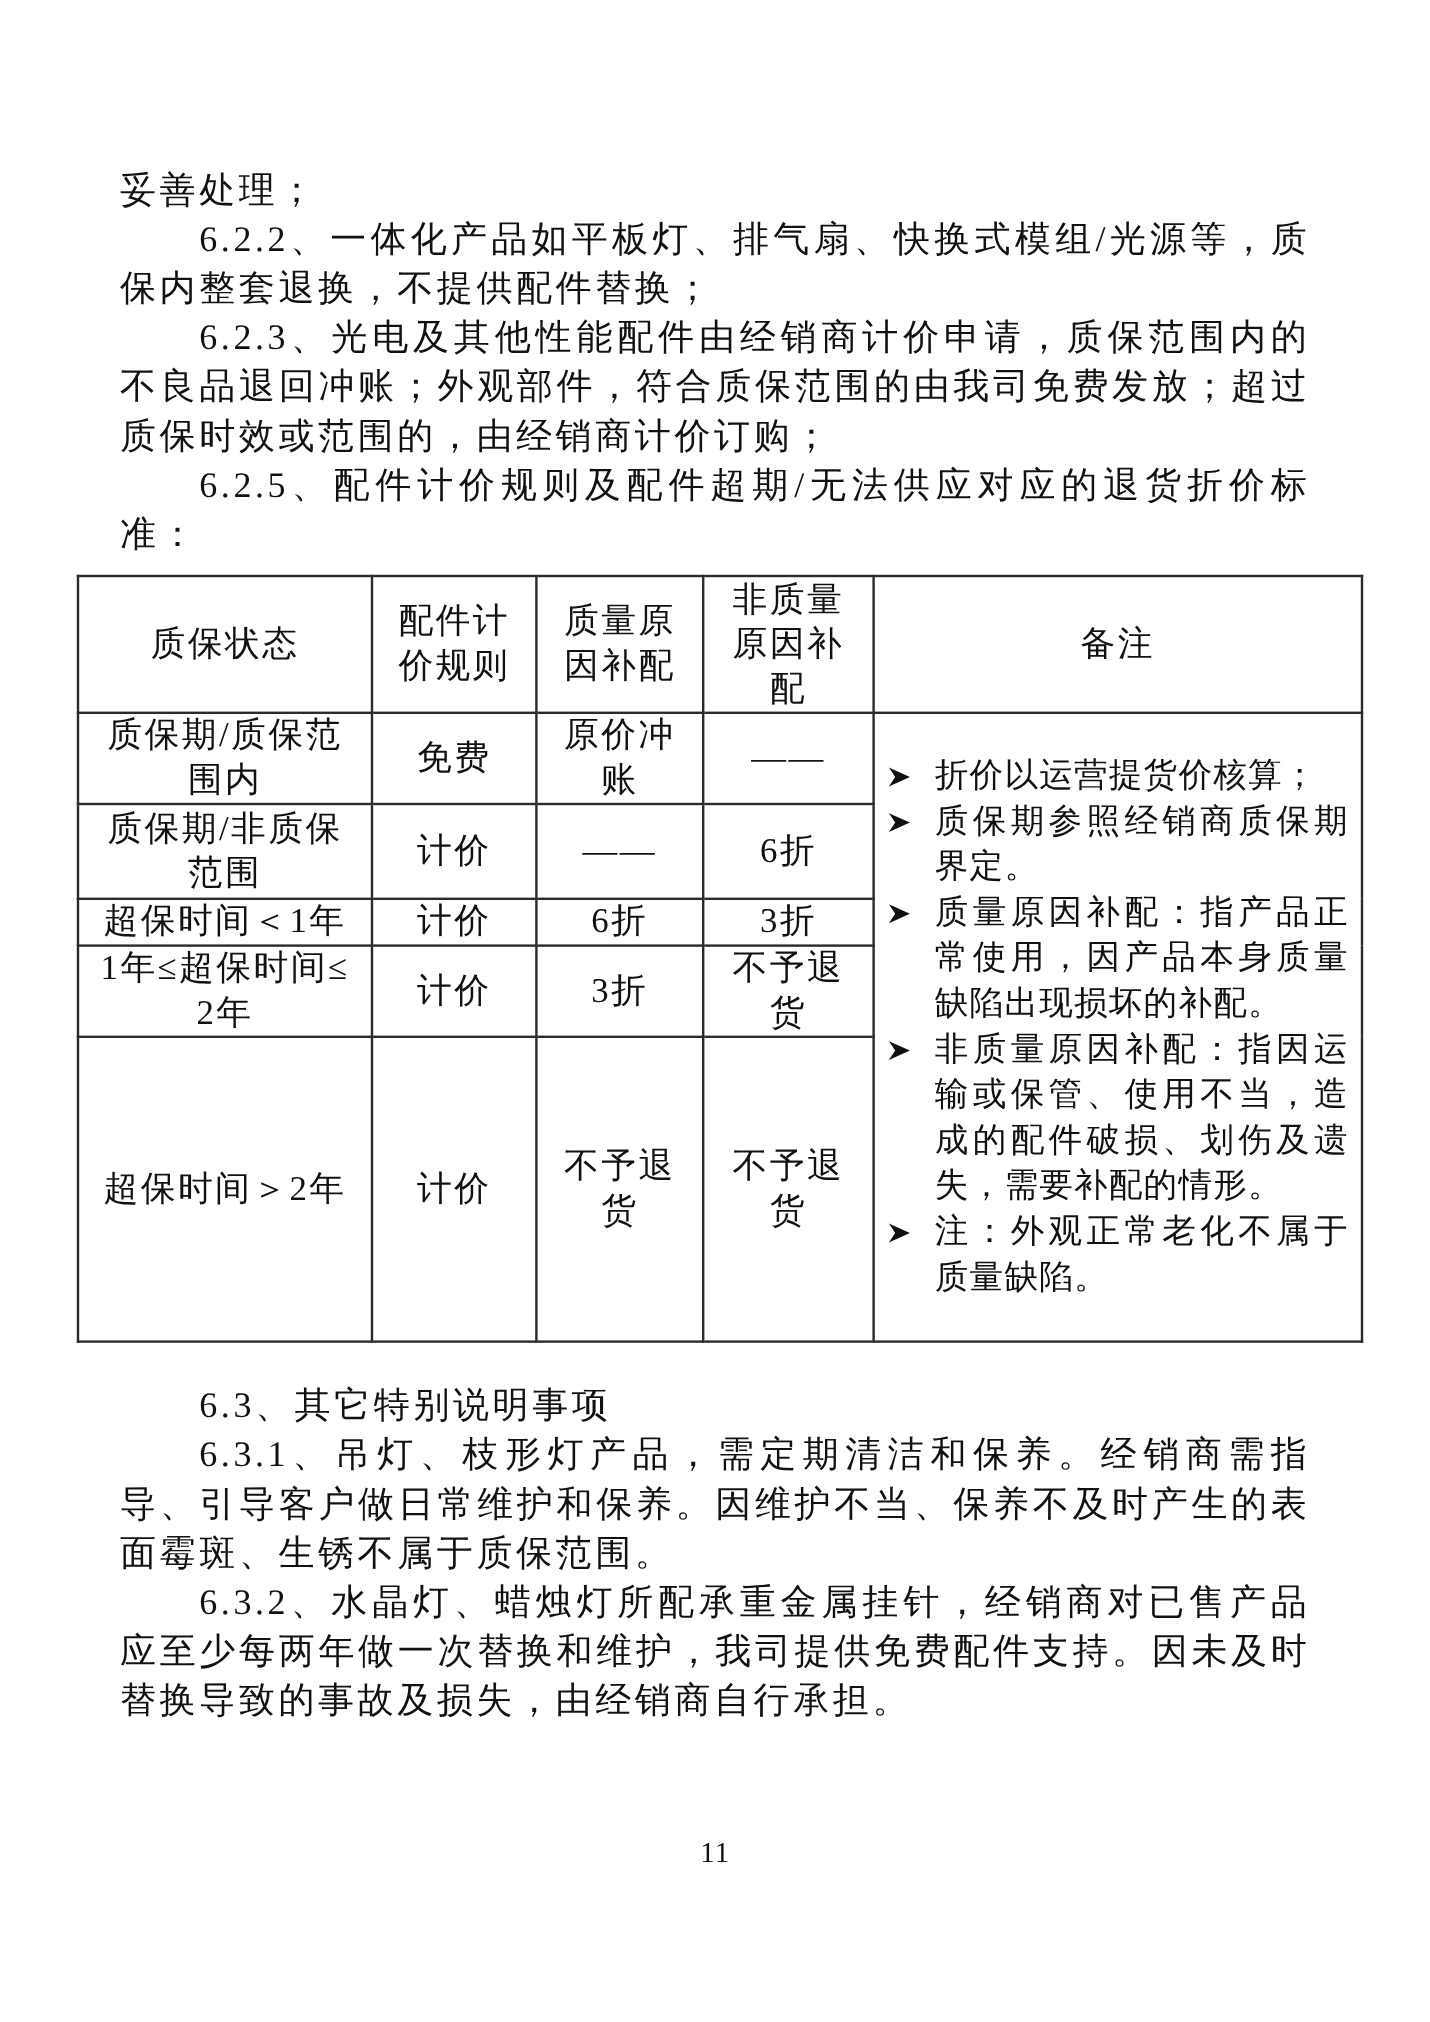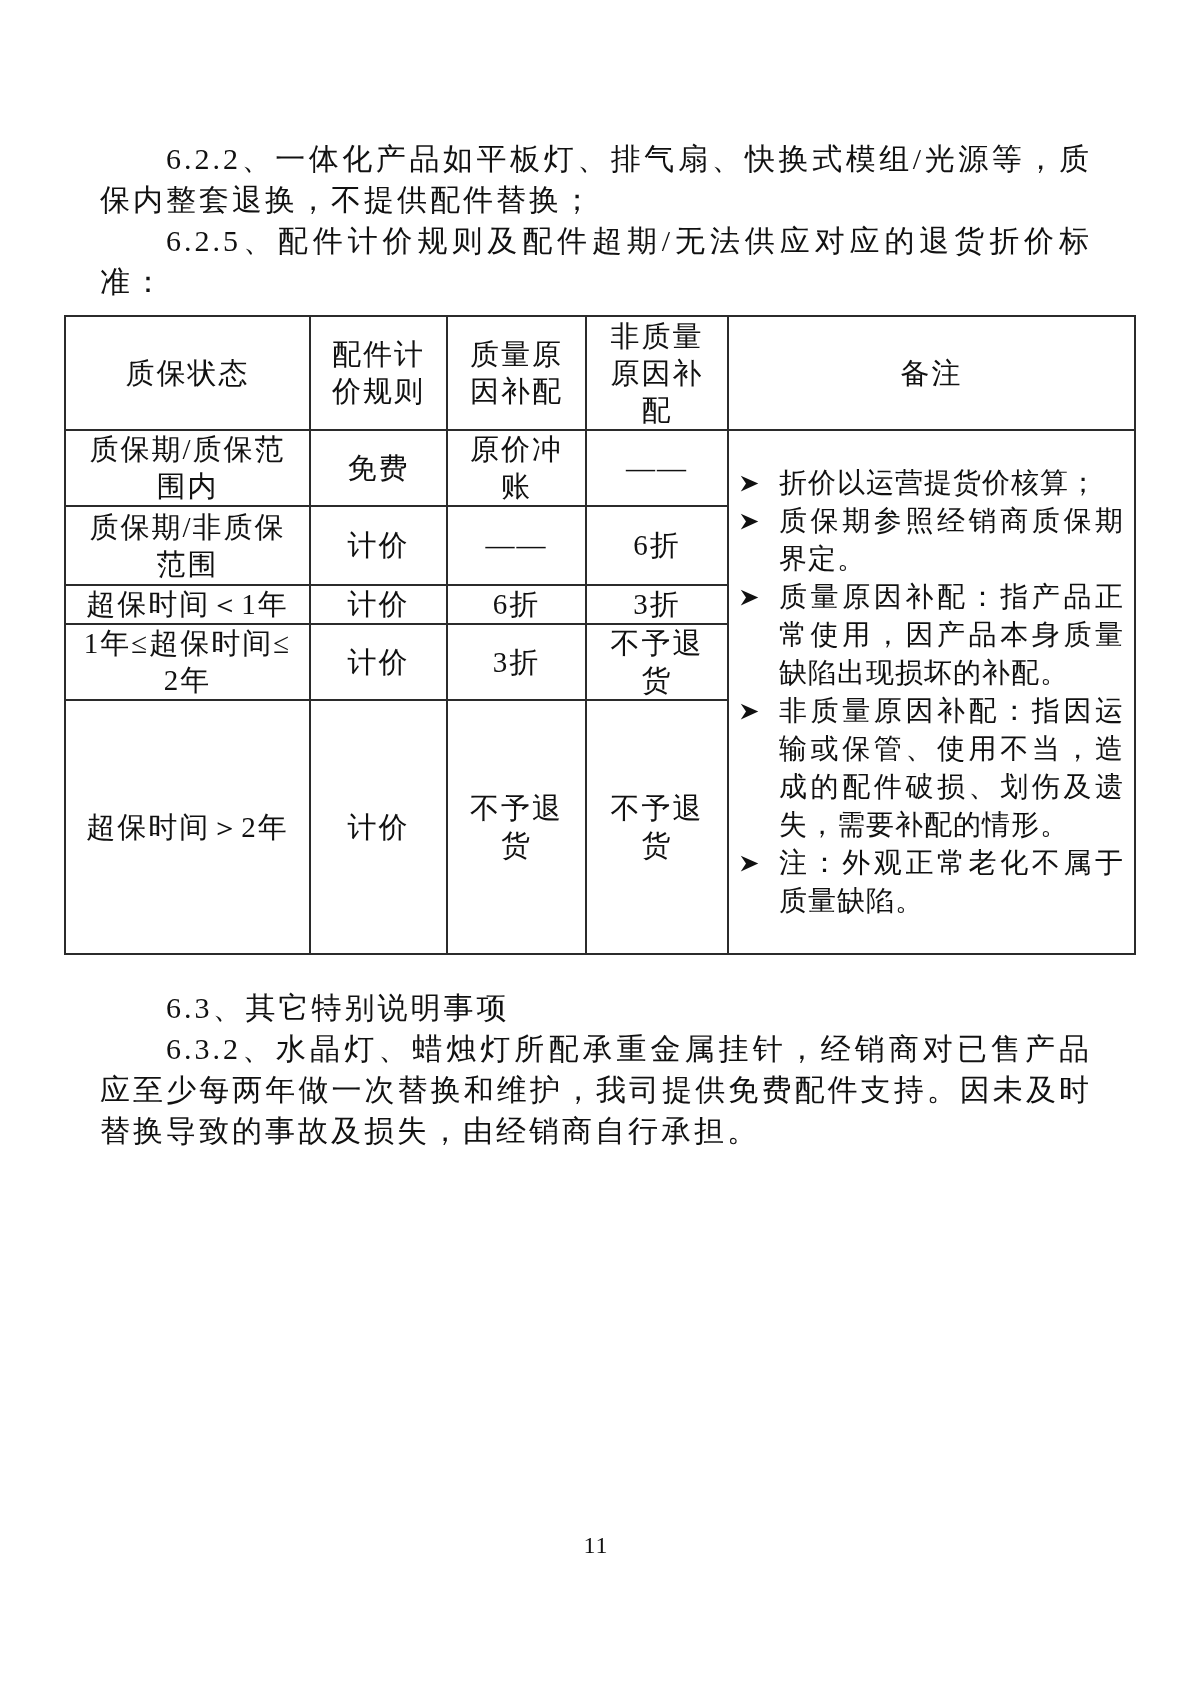--- a/index.html
+++ b/index.html
@@ -81,21 +81,23 @@
     font-size: 24px;
     letter-spacing: 1px;
   }
 </style>
 </head>
 <body>
 
 <div class="page">
   <div class="content">
 
+    <p class="body-par no-indent">妥善处理；</p>
     <p class="body-par">6.2.2、一体化产品如平板灯、排气扇、快换式模组/光源等，质保内整套退换，不提供配件替换；</p>
+    <p class="body-par">6.2.3、光电及其他性能配件由经销商计价申请，质保范围内的不良品退回冲账；外观部件，符合质保范围的由我司免费发放；超过质保时效或范围的，由经销商计价订购；</p>
     <p class="body-par">6.2.5、配件计价规则及配件超期/无法供应对应的退货折价标准：</p>
 
     <table class="pricing">
       <colgroup>
         <col style="width:245px">
         <col style="width:137px">
         <col style="width:139px">
         <col style="width:142px">
         <col style="width:407px">
       </colgroup>
@@ -179,19 +181,20 @@
           <td>超保时间＞2年</td>
           <td>计价</td>
           <td>不予退货</td>
           <td>不予退货</td>
         </tr>
       </tbody>
     </table>
 
     <div class="section">
       <p class="body-par">6.3、其它特别说明事项</p>
+      <p class="body-par">6.3.1、吊灯、枝形灯产品，需定期清洁和保养。经销商需指导、引导客户做日常维护和保养。因维护不当、保养不及时产生的表面霉斑、生锈不属于质保范围。</p>
       <p class="body-par">6.3.2、水晶灯、蜡烛灯所配承重金属挂针，经销商对已售产品应至少每两年做一次替换和维护，我司提供免费配件支持。因未及时替换导致的事故及损失，由经销商自行承担。</p>
     </div>
 
   </div>
 
   <div class="page-number">11</div>
 </div>
 
 </body></html>

